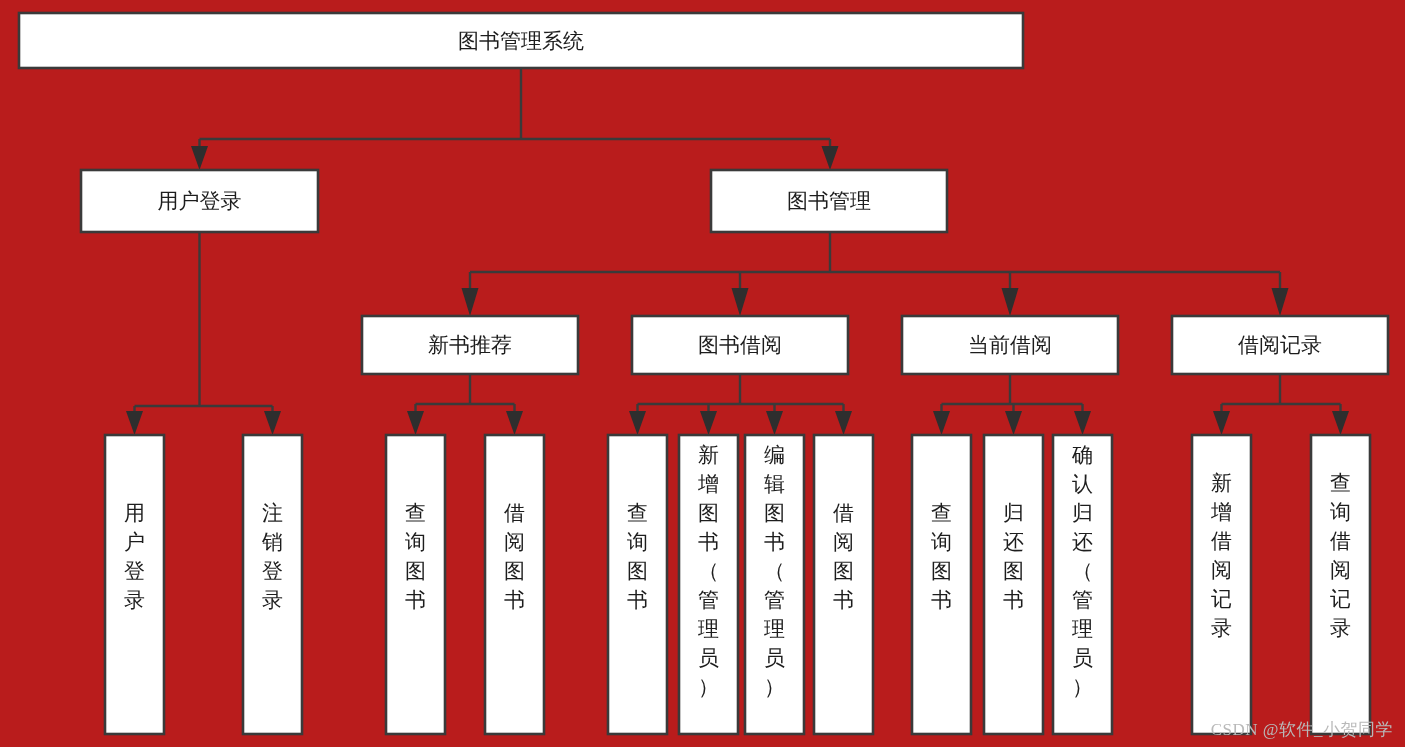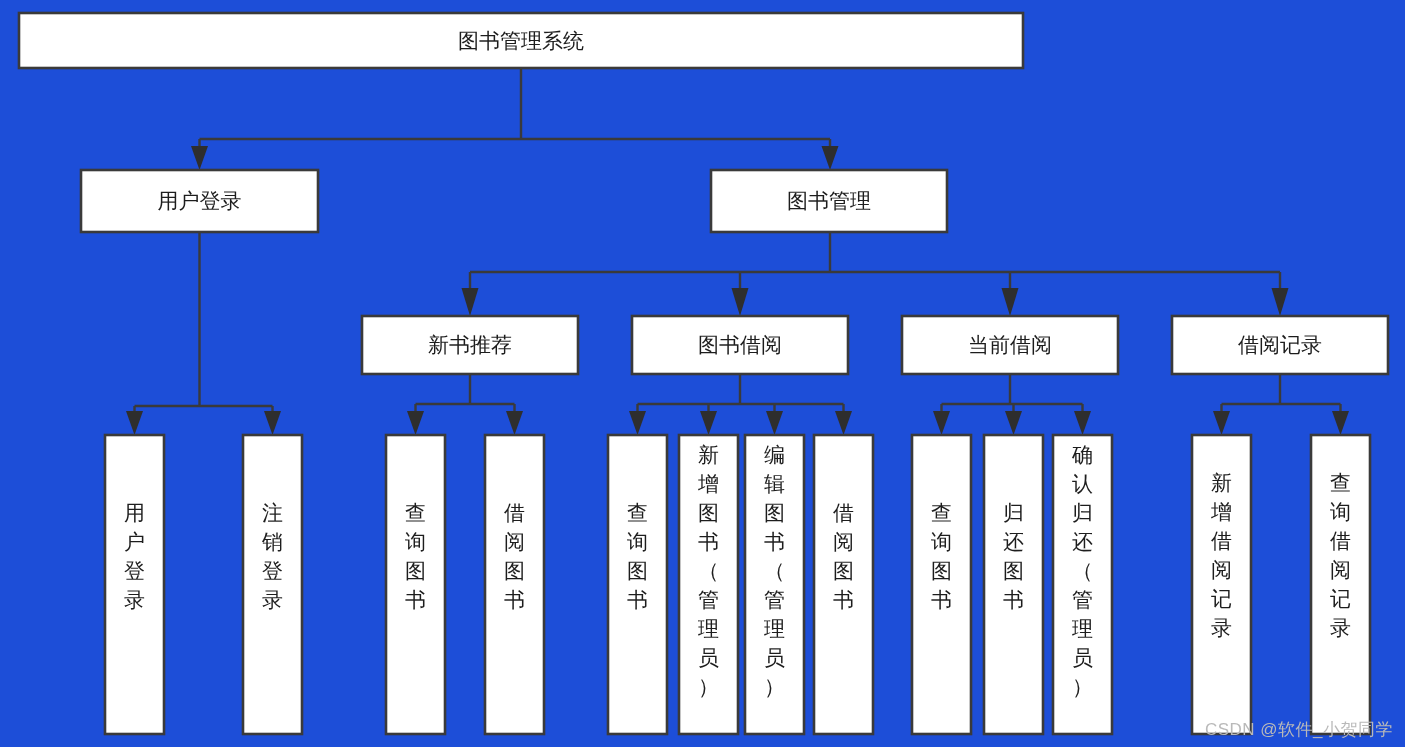--- a/index.html
+++ b/index.html
@@ -7,21 +7,21 @@
     padding: 0;
     background: #ffffff;
   }
   body {
     font-family: "Liberation Sans", "DejaVu Sans", sans-serif;
   }
   #diagram-root {
     position: relative;
     width: 1405px;
     height: 747px;
-    background: #1d4ed8;
+    background: #b91c1c;
     overflow: hidden;
   }
   svg#tree-svg {
     position: absolute;
     left: 0;
     top: 0;
     width: 1405px;
     height: 747px;
     display: block;
   }
@@ -52,21 +52,21 @@
     font-family: "Liberation Sans", "DejaVu Sans", sans-serif;
     font-size: 21px;
     fill: #1d1d1d;
     text-anchor: middle;
     white-space: pre;
   }
   .watermark {
     position: absolute;
     right: 12px;
     bottom: 6px;
-    font-family: Liberation Sans, sans-serif;
+    font-family: Liberation Serif, serif;
     font-size: 17px;
     color: #b9b9b9;
     letter-spacing: 0.5px;
     user-select: none;
   }
 </style>
 </head>
 <body>
 
 <div id="diagram-root">

